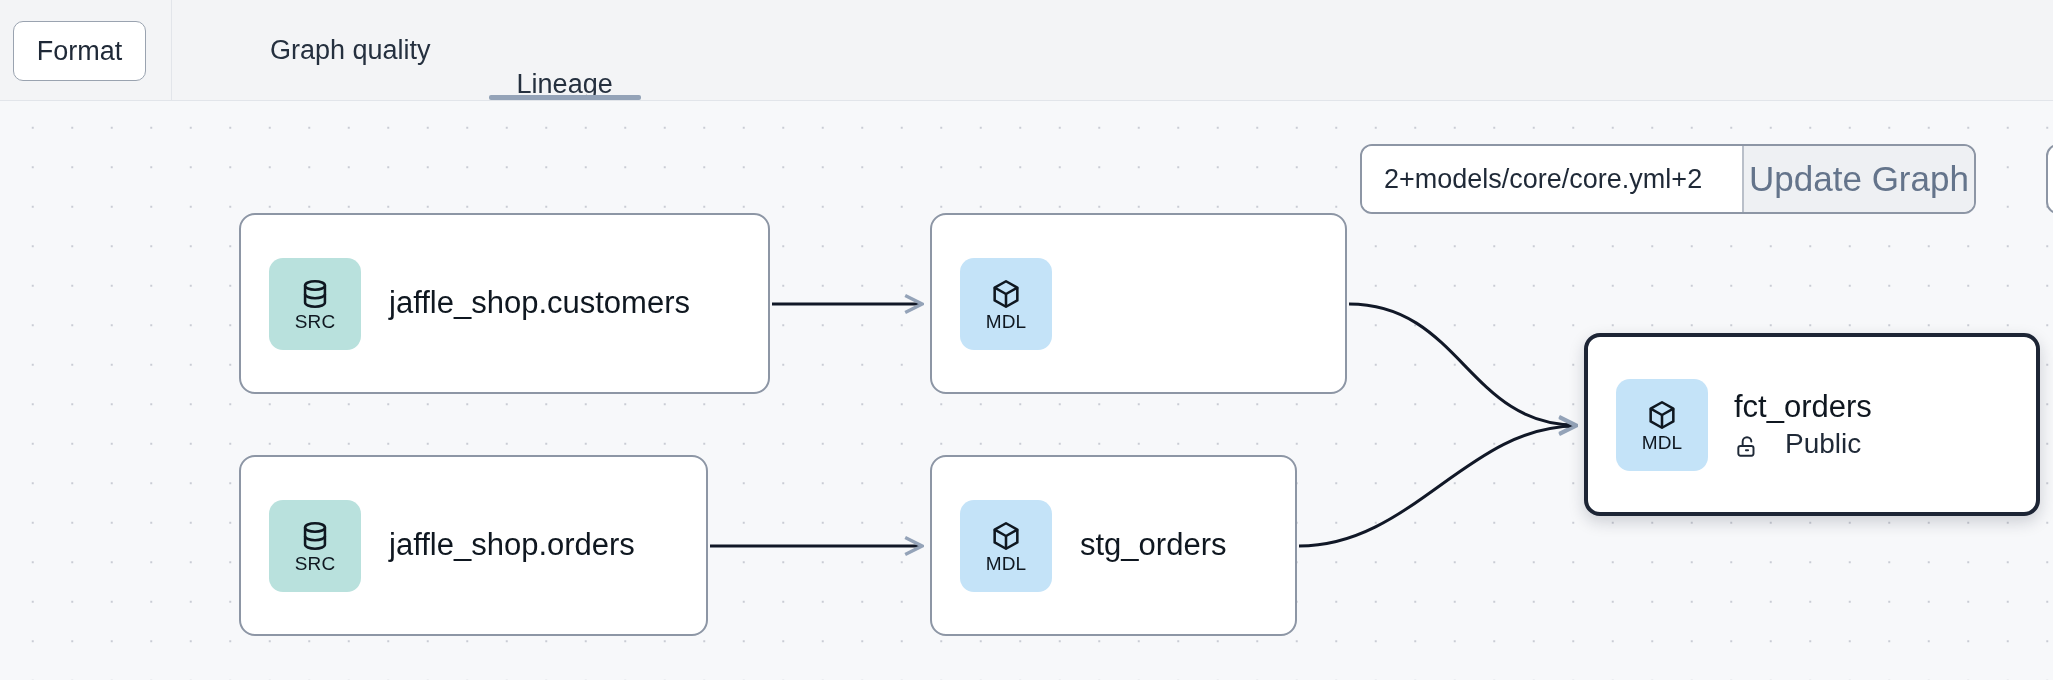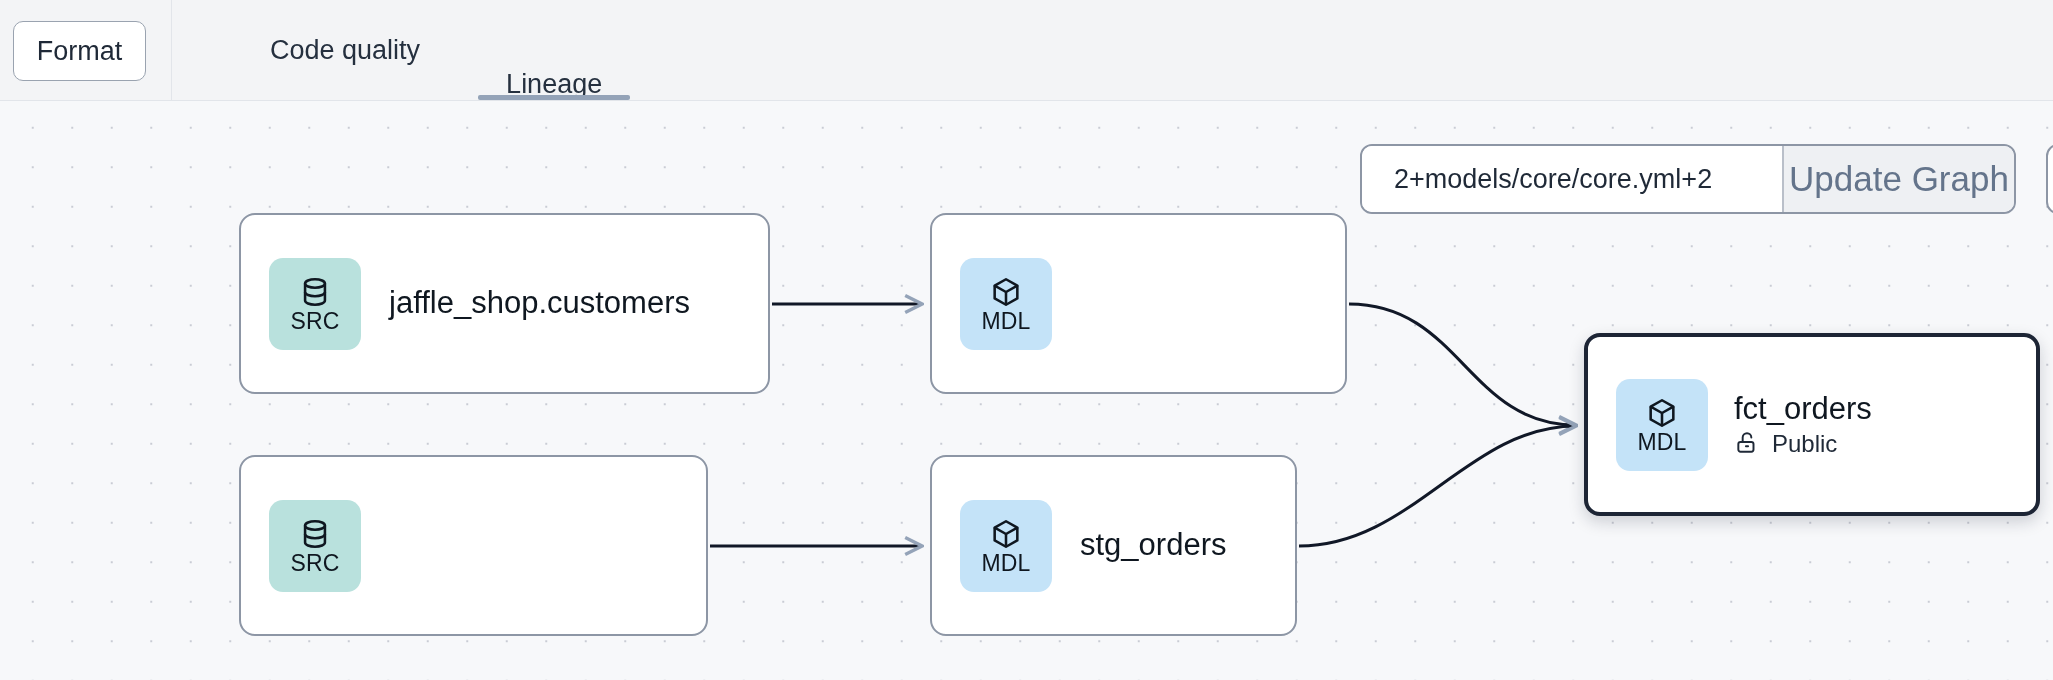--- a/index.html
+++ b/index.html
@@ -84,47 +84,47 @@
     border-radius: 14px;
     display: flex; flex-direction: column;
     align-items: center; justify-content: center;
     flex: 0 0 auto;
     gap: 1px;
   }
   .badge.src { background: #b9e1dd; }
   .badge.mdl { background: #c4e3f8; align-items: center; }
   .badge svg { display: block; }
   .badge-label {
-    font-size: 23px; color: #0f1720; line-height: 1;
+    font-size: 19px; color: #0f1720; line-height: 1;
     letter-spacing: 0.2px;
   }
   .node-body { display: flex; flex-direction: column; justify-content: center; }
   .node-title { font-size: 31px; color: #0f1720; white-space: nowrap; line-height: 1.18; }
   .node-sub {
-    display: flex; align-items: flex-start; gap: 12px;
-    font-size: 24px; color: #1f2937; margin-top: 3px;
+    display: flex; align-items: flex-end; gap: 25px;
+    font-size: 28px; color: #1f2937; margin-top: 3px;
   }
 
   
   .graph-toolbar {
     position: absolute; top: 43px;
     display: flex; align-items: stretch;
     height: 70px;
     border: 2px solid #8d96a5;
     border-radius: 12px;
     background: #ffffff;
     overflow: hidden;
   }
   .selector-input {
-    width: 420px; height: 100%;
+    width: 380px; height: 100%;
     border: none; outline: none;
     background: #ffffff;
     font-family: "Liberation Sans", sans-serif;
     font-size: 27px; color: #1f2937;
-    padding: 0 32px;
+    padding: 0 22px;
   }
   .update-btn {
     width: 232px; height: 100%;
     background: #eef0f3;
     border: none; border-left: 2px solid #b9bfc9;
     font-family: "Liberation Sans", sans-serif;
     font-size: 35px; color: #64748b;
     cursor: pointer;
     display: flex; align-items: center; justify-content: center;
   }
@@ -140,21 +140,21 @@
 <body>
 
 <div id="app">
 
   <div class="header">
     <div class="format-zone">
       <div class="format-btn">Format</div>
     </div>
     <div class="tabs">
       <div class="tab t1">
-        <span>Code quality</span>
+        <span>Graph quality</span>
 
       </div>
       <div class="tab t2 active">
         <span>Lineage</span>
         <span class="underline"></span>
       </div>
     </div>
   </div>
 
   <div class="canvas">
@@ -198,20 +198,23 @@
 
     <div class="node" style="left:239px; top:354px; width:469px; height:181px; padding-left:28px; gap:28px;">
       <div class="badge src">
         <svg width="34" height="34" viewBox="0 0 24 24" fill="none" stroke="#0f1720" stroke-width="1.8">
           <ellipse cx="12" cy="6" rx="7" ry="3"></ellipse>
           <path d="M5 6v12c0 1.66 3.13 3 7 3s7-1.34 7-3V6"></path>
           <path d="M5 12c0 1.66 3.13 3 7 3s7-1.34 7-3"></path>
         </svg>
         <span class="badge-label">SRC</span>
       </div>
+      <div class="node-body">
+        <div class="node-title">jaffle_shop.orders</div>
+      </div>
     </div>
 
     <div class="node" style="left:930px; top:354px; width:367px; height:181px; padding-left:28px; gap:28px;">
       <div class="badge mdl">
         <svg width="34" height="34" viewBox="0 0 24 24" fill="none" stroke="#0f1720" stroke-width="1.8" stroke-linejoin="round">
           <path d="M12 3 L20 7.5 L12 12 L4 7.5 Z"></path>
           <path d="M4 7.5 V16.5 L12 21 L20 16.5 V7.5"></path>
           <path d="M12 12 V21"></path>
         </svg>
         <span class="badge-label">MDL</span>

